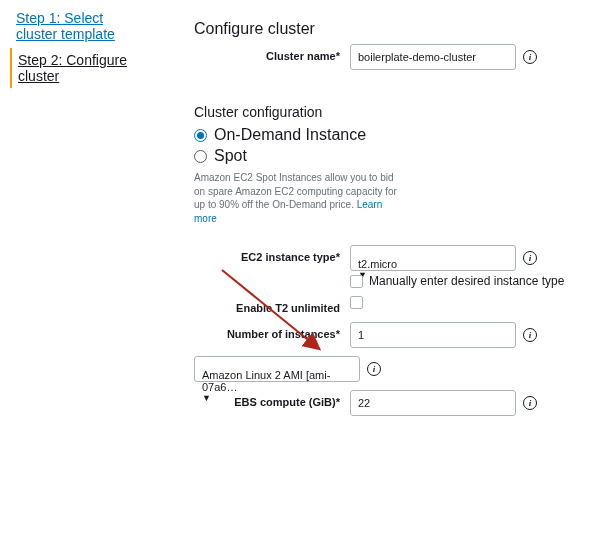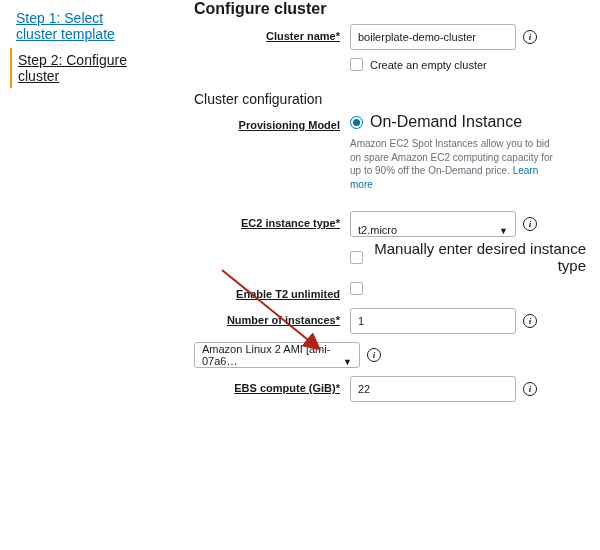--- a/index.html
+++ b/index.html
@@ -30,23 +30,23 @@
       color: #16191f;
       border-left: 2px solid #ff9900;
     }
     .main {
       flex: 1;
       padding: 0 14px 0 44px;
       position: relative;
     }
     h2.page-title {
       font-size: 16px;
-      font-weight: 700;
-      color: #16191f;
-      padding: 0 0 6px 0;
+      font-weight: 400;
+      color: #16191f;
+      padding: 20px 0 6px 0;
     }
     h3.section-title {
       font-size: 14px;
       font-weight: 400;
       color: #16191f;
       padding: 12px 0 6px 0;
     }
     .row {
       display: flex;
       align-items: flex-start;
@@ -54,43 +54,43 @@
     }
     .row .label-col {
       width: 156px;
       flex-shrink: 0;
       text-align: right;
       font-size: 11px;
       font-weight: 700;
       color: #16191f;
       padding-top: 6px;
       padding-right: 10px;
-      text-decoration: underline;
     }
     .row .field-col {
       flex: 1;
       display: flex;
       align-items: center;
       flex-wrap: wrap;
     }
     .text-input, .select-input {
       border: 1px solid #aab7b8;
       border-radius: 3px;
       height: 26px;
-      padding: 0 7px;
+      padding: 12px 7px;
       font-size: 11px;
       color: #16191f;
       background: #fff;
       width: 166px;
     }
     .select-input {
       display: flex;
-      align-items: flex-end;
+      align-items: flex-start;
       justify-content: space-between;
       cursor: pointer;
+      flex-direction: column;
     }
     .select-input .caret {
       font-size: 9px;
       color: #16191f;
     }
     .info-icon {
       width: 14px;
       height: 14px;
       border: 1.5px solid #16191f;
       border-radius: 50%;
@@ -162,23 +162,23 @@
       max-width: 210px;
     }
     .help-text .lnk { color: #0073bb; cursor: pointer; }
     .sub-row {
       display: flex;
       align-items: center;
       margin-top: 3px;
       margin-left: 0;
     }
     .sub-row .checkbox-label {
-      font-size: 15px;
-      color: #16191f;
-      margin-left: 0;
+      font-size: 12px;
+      color: #16191f;
+      margin-left: 6px;
       text-align: right;
     }
     .arrow {
       position: absolute;
       pointer-events: none;
     }
   </style>
 </head>
 <body>
 
@@ -193,35 +193,34 @@
   <div class="row">
     <div class="label-col">Cluster name*</div>
     <div class="field-col">
       <input class="text-input" value="boilerplate-demo-cluster" style="">
       <span class="info-icon">i</span>
     </div>
   </div>
 
   <div class="row">
     <div class="label-col"></div>
-    <div class="field-col">
-      <span class="checkbox"></span>
-      <span class="checkbox-label">Create an empty cluster</span>
-    </div>
   </div>
 
   <h3 class="section-title">Cluster configuration</h3>
 
   <div class="row">
-    <div class="label-col">Provisioning Model</div>
     <div class="field-col">
       <div class="radio-group">
         <div class="radio-line">
           <span class="radio checked"></span>
           <span class="radio-label">On-Demand Instance</span>
+        </div>
+        <div class="radio-line">
+          <span class="radio"></span>
+          <span class="radio-label">Spot</span>
         </div>
         <div class="help-text"><span>Amazon EC2 Spot Instances allow you to bid on spare Amazon EC2 computing capacity for up to 90% off the On-Demand price. </span><span class="lnk">Learn more</span></div>
       </div>
     </div>
   </div>
 
   <div class="row">
     <div class="label-col">EC2 instance type*</div>
     <div class="field-col" style="flex-direction:column; align-items:flex-start;">
       <div style="display:flex; align-items:center;">

